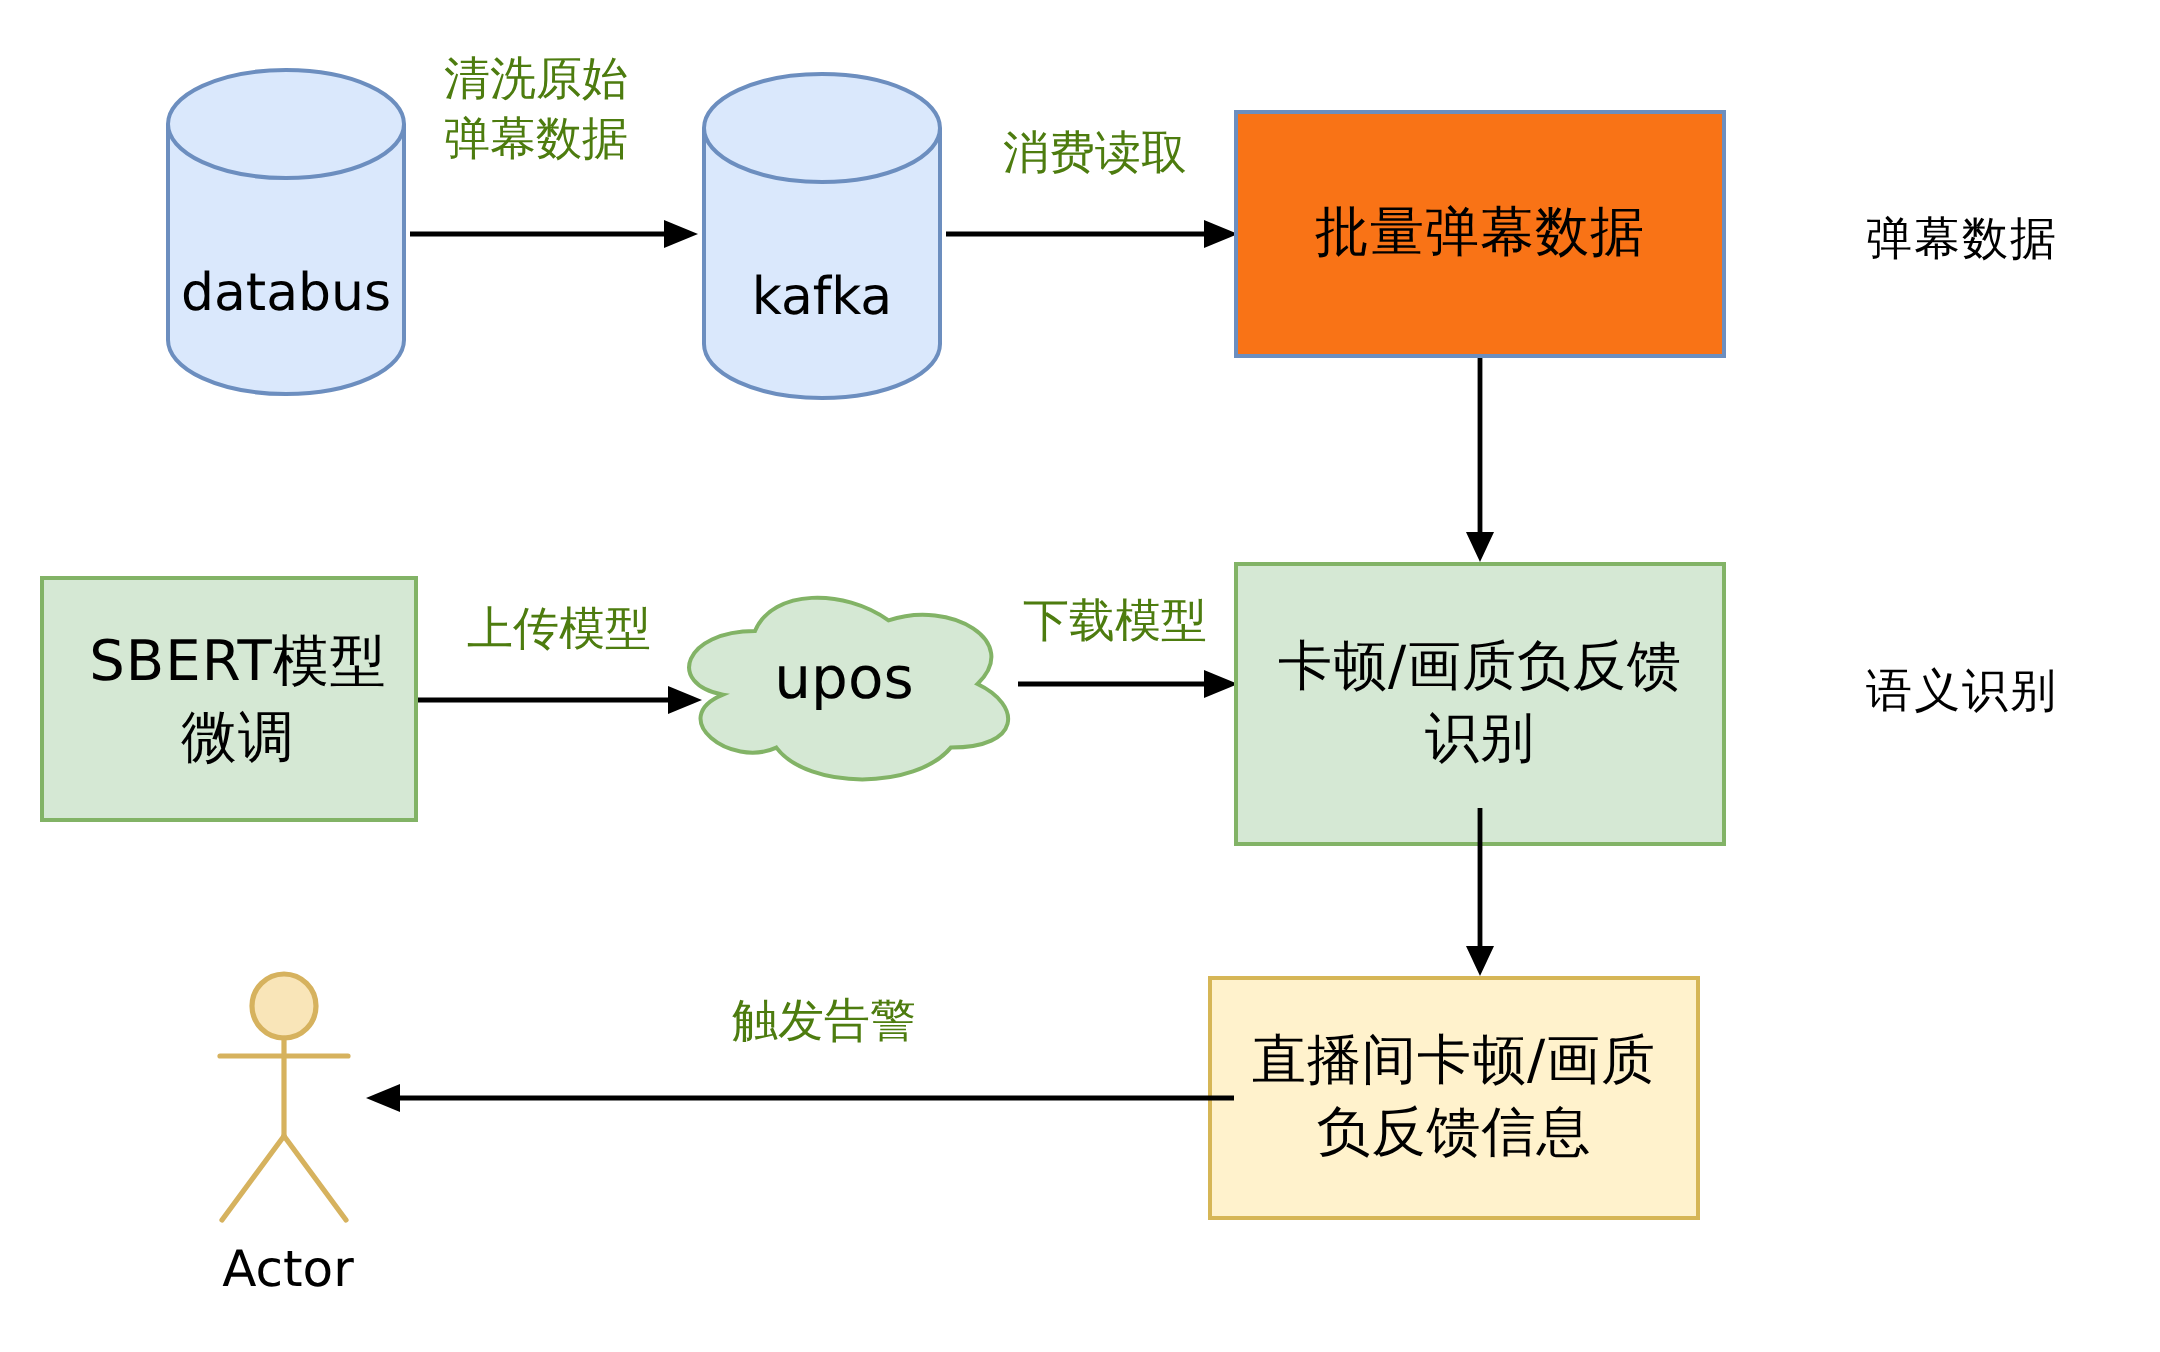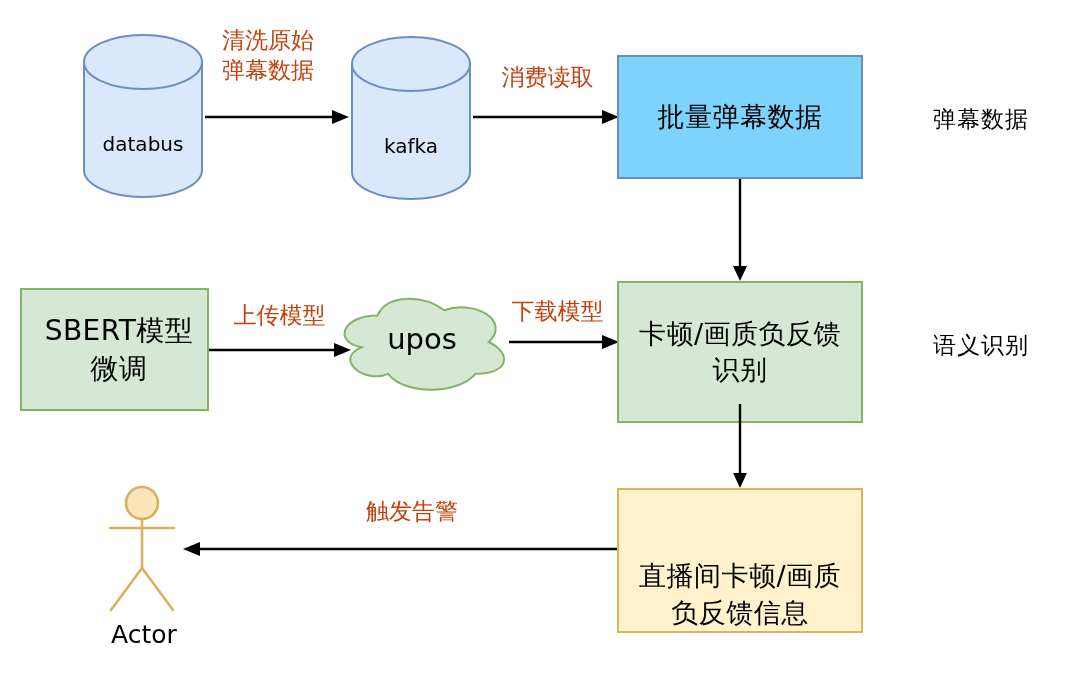--- a/index.html
+++ b/index.html
@@ -7,33 +7,33 @@
     position:relative;width:1080px;height:676px;background:#ffffff;
     font-family:"DejaVu Sans","Liberation Sans",sans-serif;overflow:hidden;color:#000;
   }
   .abs{position:absolute;}
   .node-box{
     position:absolute;display:flex;align-items:center;justify-content:center;
     text-align:center;box-sizing:border-box;border:2px solid;font-size:27px;
     line-height:1.35;letter-spacing:0.5px;
   }
   .node-box .inner{max-width:225px;}
-  .blue-box{background:#7dd3fc;border-color:#6c8ebf;}
+  .blue-box{background:#f97316;border-color:#6c8ebf;}
   .green-box{background:#d5e8d4;border-color:#82b366;}
   .yellow-box{background:#fff2cc;border-color:#d6b656;}
   .fill-blue{fill:#dae8fc;stroke:#6c8ebf;stroke-width:2;}
   .fill-green{fill:#d5e8d4;stroke:#82b366;stroke-width:2;}
   .arrow-line{stroke:#000;stroke-width:2.4;fill:none;}
   .arrow-head{fill:#000;stroke:none;}
   .shape-label{
-    position:absolute;text-align:center;font-size:20px;color:#000;
+    position:absolute;text-align:center;font-size:26px;color:#000;
   }
   .edge-label{
     position:absolute;text-align:center;font-size:23px;line-height:1.3;
-    white-space:pre-line;color:#c2410c;
+    white-space:pre-line;color:#4d7c0f;
   }
   .stage-label{
     position:absolute;text-align:left;font-size:23px;color:#000;letter-spacing:1px;
   }
   .actor-stroke{stroke:#d6b25e;stroke-width:2.6;fill:none;stroke-linecap:round;}
   .actor-head{fill:#f9e5b8;stroke:#d6b25e;stroke-width:2.6;}
   svg{display:block;overflow:visible;}
 </style>
 </head>
 <body>
@@ -107,21 +107,21 @@
     <span class="inner">卡顿/画质负反馈识别</span>
   </div>
 
   <div class="stage-label" style="left:933px;top:330px;width:120px;">语义识别</div>
 
   <svg class="abs" style="left:732px;top:404px;" width="16" height="84" viewBox="0 0 16 84">
     <line class="arrow-line" x1="8" y1="0" x2="8" y2="69"></line>
     <polygon class="arrow-head" points="1,69 15,69 8,84"></polygon>
   </svg>
 
-  <div class="node-box yellow-box" style="left:617px;top:488px;width:246px;height:145px;align-items:flex-end;">
+  <div class="node-box yellow-box" style="left:604px;top:488px;width:246px;height:122px;">
     <span class="inner">直播间卡顿/画质负反馈信息</span>
   </div>
 
 
   <svg class="abs" style="left:183px;top:537px;" width="434" height="24" viewBox="0 0 434 24">
     <line class="arrow-line" x1="434" y1="12" x2="17" y2="12"></line>
     <polygon class="arrow-head" points="17,5 0,12 17,19"></polygon>
   </svg>
   <div class="edge-label" style="left:352px;top:497px;width:120px;">触发告警</div>
 

